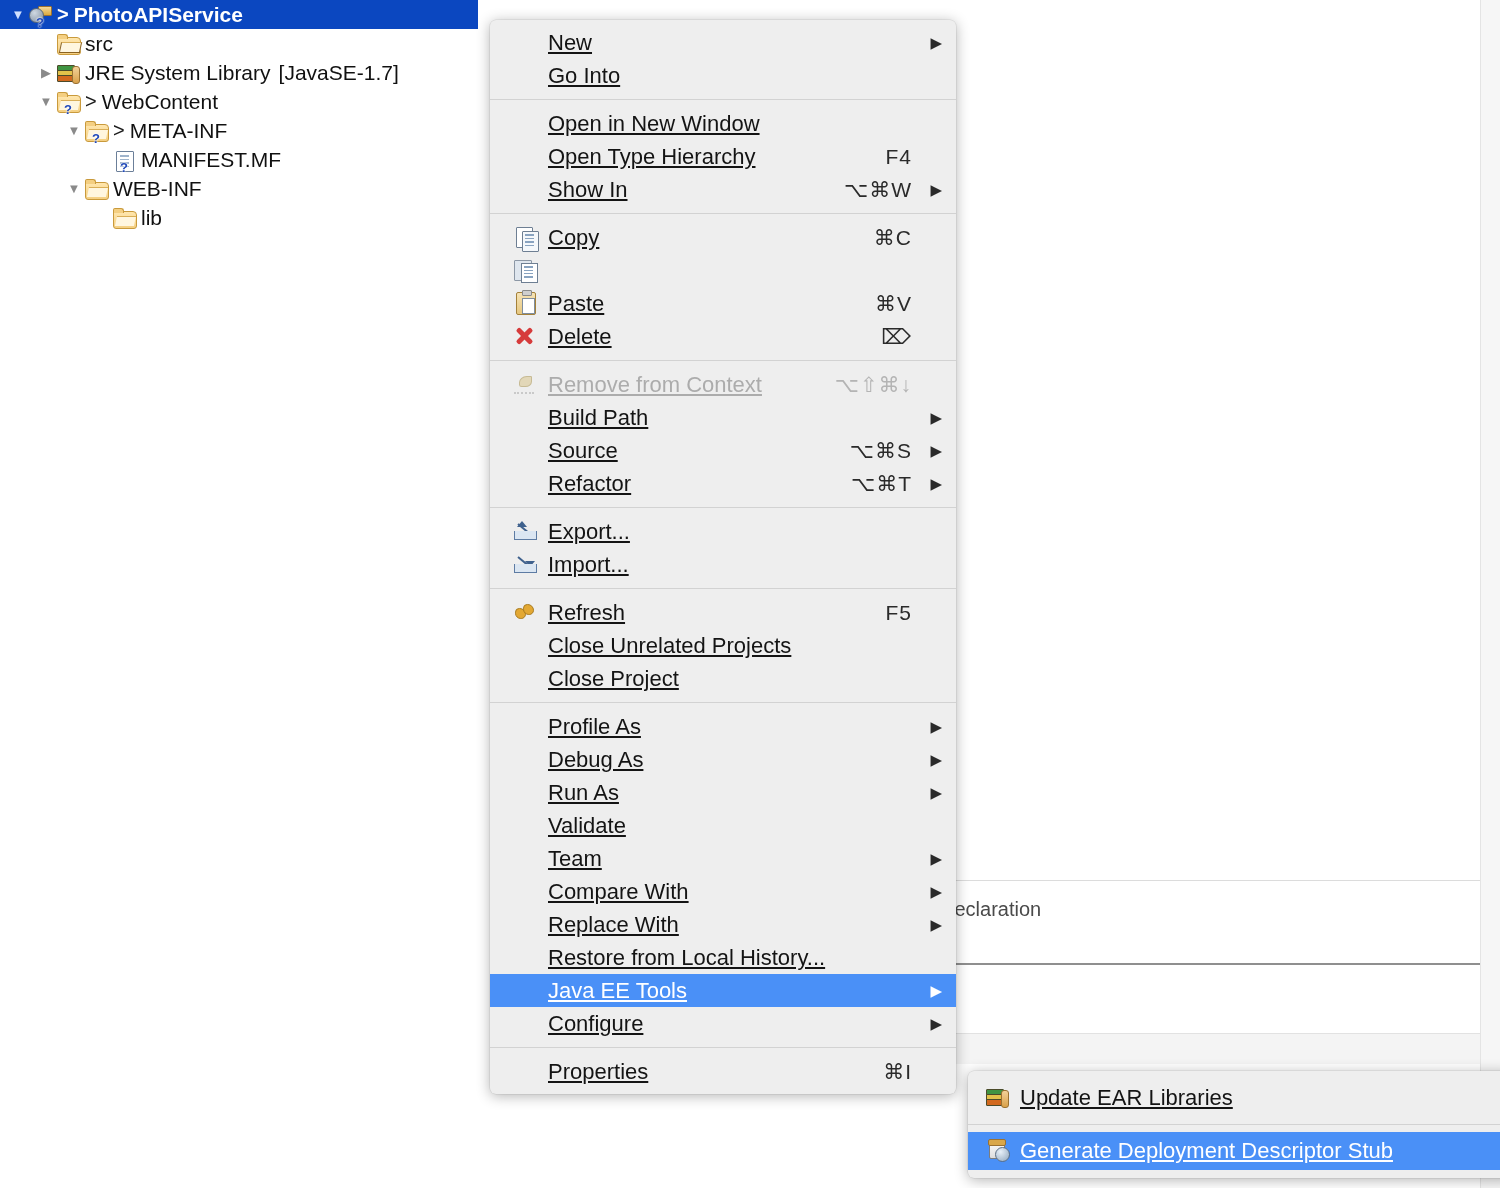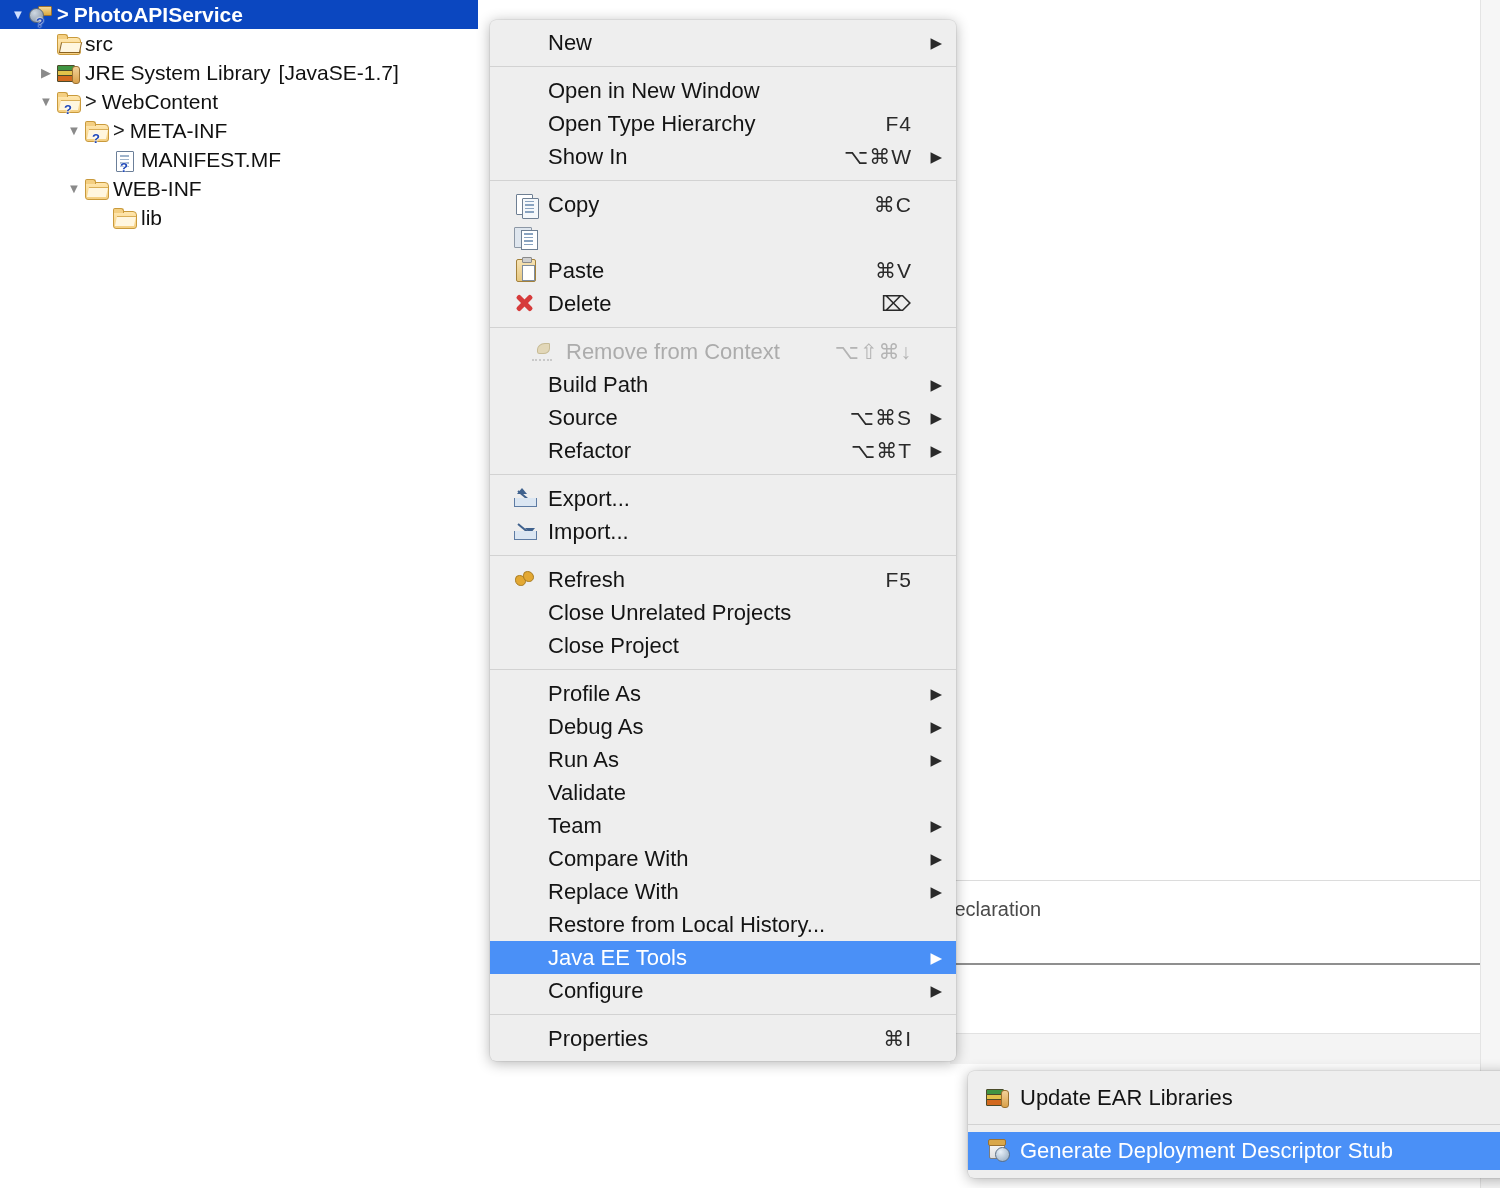--- a/index.html
+++ b/index.html
@@ -221,29 +221,29 @@
     display: flex;
     align-items: center;
     padding: 0 14px 0 0;
     white-space: nowrap;
   }
   .menu-item.highlighted {
     background: #4a90f7;
     color: #ffffff;
     justify-content: center;
   }
-  .menu-item.disabled { color: #acacac; padding-left: 18px; }
+  .menu-item.disabled { color: #acacac; }
   .mi-icon {
     width: 36px;
     flex: 0 0 36px;
     height: 24px;
     position: relative;
     margin-left: 22px;
   }
-  .mi-label { flex: 1 1 auto; }
+  .mi-label { flex: 1 1 auto; text-decoration: underline; }
   .mi-accel {
     margin-left: auto;
     padding-left: 26px;
     color: #2a2a2a;
     font-size: 21px;
     letter-spacing: 1px;
   }
   .menu-item.disabled .mi-accel { color: #b4b4b4; }
   .mi-arrow {
     margin-left: 14px;
@@ -529,20 +529,25 @@
   <div id="decl-footer"></div>
   <div id="right-edge"></div>
 </div>
 
 <div id="context-menu">
     <div class="menu-item">
       <span class="mi-icon"></span>
       <span class="mi-label">New</span>
       <span class="mi-arrow">▶</span>
     </div>
+    <div class="menu-item">
+      <span class="mi-icon"></span>
+      <span class="mi-label">Go Into</span>
+      <span class="mi-arrow hidden">▶</span>
+    </div>
     <div class="menu-sep"></div>
     <div class="menu-item">
       <span class="mi-icon"></span>
       <span class="mi-label">Open in New Window</span>
       <span class="mi-arrow hidden">▶</span>
     </div>
     <div class="menu-item">
       <span class="mi-icon"></span>
       <span class="mi-label">Open Type Hierarchy</span>
       <span class="mi-accel">F4</span>

